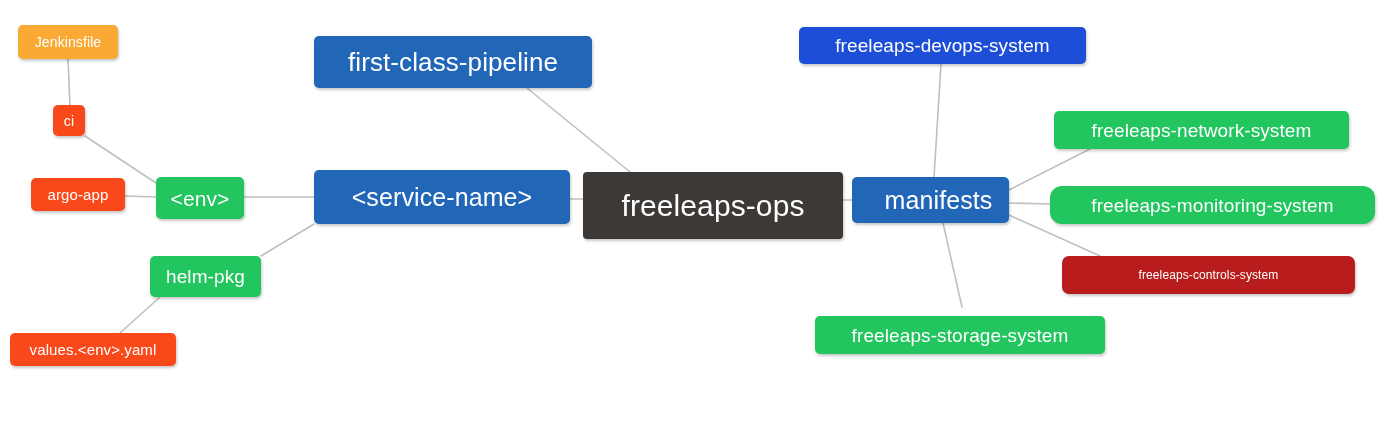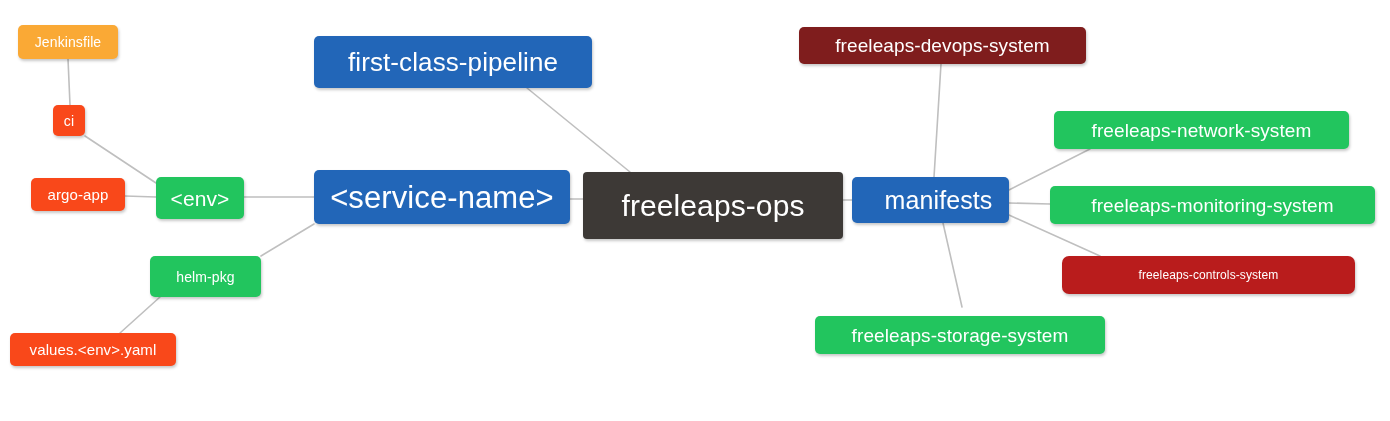--- a/index.html
+++ b/index.html
@@ -63,25 +63,25 @@
       <line x1="1009" y1="190" x2="1090" y2="149" stroke="#bfbfbf" stroke-width="1.6" stroke-linecap="round"></line>
       <line x1="1009" y1="203" x2="1050" y2="204" stroke="#bfbfbf" stroke-width="1.6" stroke-linecap="round"></line>
       <line x1="1009" y1="215" x2="1100" y2="256" stroke="#bfbfbf" stroke-width="1.6" stroke-linecap="round"></line>
       <line x1="943" y1="223" x2="962" y2="307" stroke="#bfbfbf" stroke-width="1.6" stroke-linecap="round"></line>
     </svg>
   <div id="nodes">
       <div class="node" style="left: 18px; top: 25px; width: 100px; height: 34px; background: rgb(250, 169, 53); font-size: 14px;">Jenkinsfile</div>
       <div class="node" style="left: 53px; top: 105px; width: 32px; height: 31px; background: rgb(249, 72, 26); font-size: 14px;">ci</div>
       <div class="node" style="left: 31px; top: 178px; width: 94px; height: 33px; background: rgb(249, 72, 26); font-size: 15px;">argo-app</div>
       <div class="node" style="left: 156px; top: 177px; width: 88px; height: 42px; background: rgb(34, 197, 94); font-size: 21px;">&lt;env&gt;</div>
-      <div class="node" style="left: 150px; top: 256px; width: 111px; height: 41px; background: rgb(34, 197, 94); font-size: 14px;">helm-pkg</div>
+      <div class="node" style="left: 150px; top: 256px; width: 111px; height: 41px; background: rgb(34, 197, 94); font-size: 19px;">helm-pkg</div>
       <div class="node" style="left: 10px; top: 333px; width: 166px; height: 33px; background: rgb(249, 72, 26); font-size: 15px;">values.&lt;env&gt;.yaml</div>
-      <div class="node" style="left: 314px; top: 170px; width: 256px; height: 54px; background: rgb(34, 102, 184); font-size: 31px;">&lt;service-name&gt;</div>
+      <div class="node" style="left: 314px; top: 170px; width: 256px; height: 54px; background: rgb(34, 102, 184); font-size: 25px;">&lt;service-name&gt;</div>
       <div class="node" style="left: 314px; top: 36px; width: 278px; height: 52px; background: rgb(34, 102, 184); font-size: 26px;">first-class-pipeline</div>
       <div class="node root" style="left: 583px; top: 172px; width: 260px; height: 67px; background: rgb(61, 57, 54); font-size: 30px;">freeleaps-ops</div>
       <div class="node" style="left: 852px; top: 177px; width: 157px; height: 46px; background: rgb(34, 102, 184); font-size: 25px; padding-left: 16px;">manifests</div>
-      <div class="node" style="left: 799px; top: 27px; width: 287px; height: 37px; background: #7f1d1d; font-size: 19px;">freeleaps-devops-system</div>
+      <div class="node" style="left: 799px; top: 27px; width: 287px; height: 37px; background: #1d4ed8; font-size: 19px;">freeleaps-devops-system</div>
       <div class="node" style="left: 1054px; top: 111px; width: 295px; height: 38px; background: rgb(34, 197, 94); font-size: 19px;">freeleaps-network-system</div>
-      <div class="node" style="left: 1050px; top: 186px; width: 325px; height: 38px; background: rgb(34, 197, 94); font-size: 19px;">freeleaps-monitoring-system</div>
+      <div class="node" style="left: 1050px; top: 186px; width: 325px; height: 38px; background: rgb(34, 197, 94); font-size: 19px; border-radius: 12px;">freeleaps-monitoring-system</div>
       <div class="node" style="left: 1062px; top: 256px; width: 293px; height: 38px; background: #b91c1c; font-size: 12px; border-radius: 7px;">freeleaps-controls-system</div>
       <div class="node" style="left: 815px; top: 307px; width: 290px; height: 38px; background: rgb(34, 197, 94); font-size: 19px; margin-top: 9px;">freeleaps-storage-system</div>
     </div>
 </div>
 
 </body></html>

